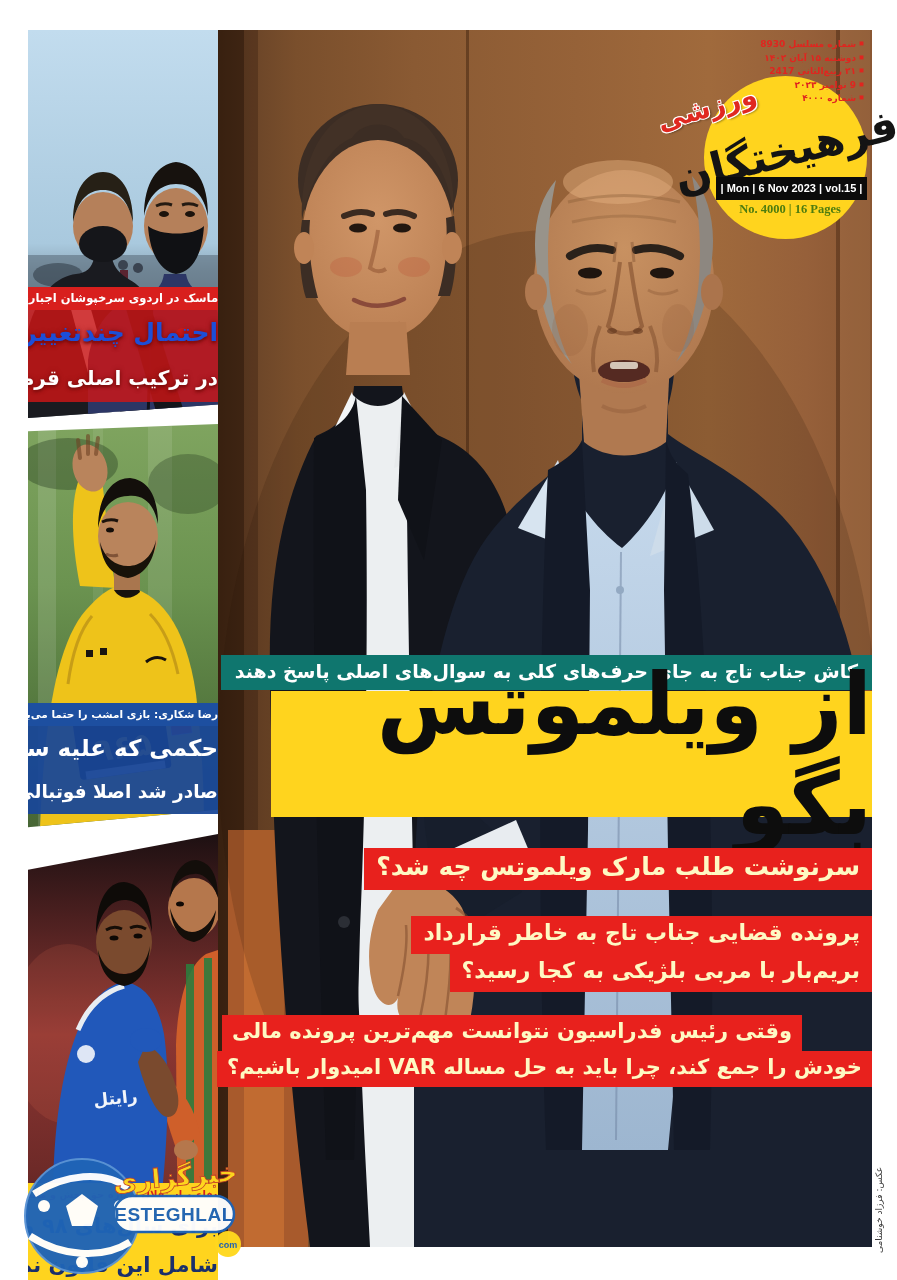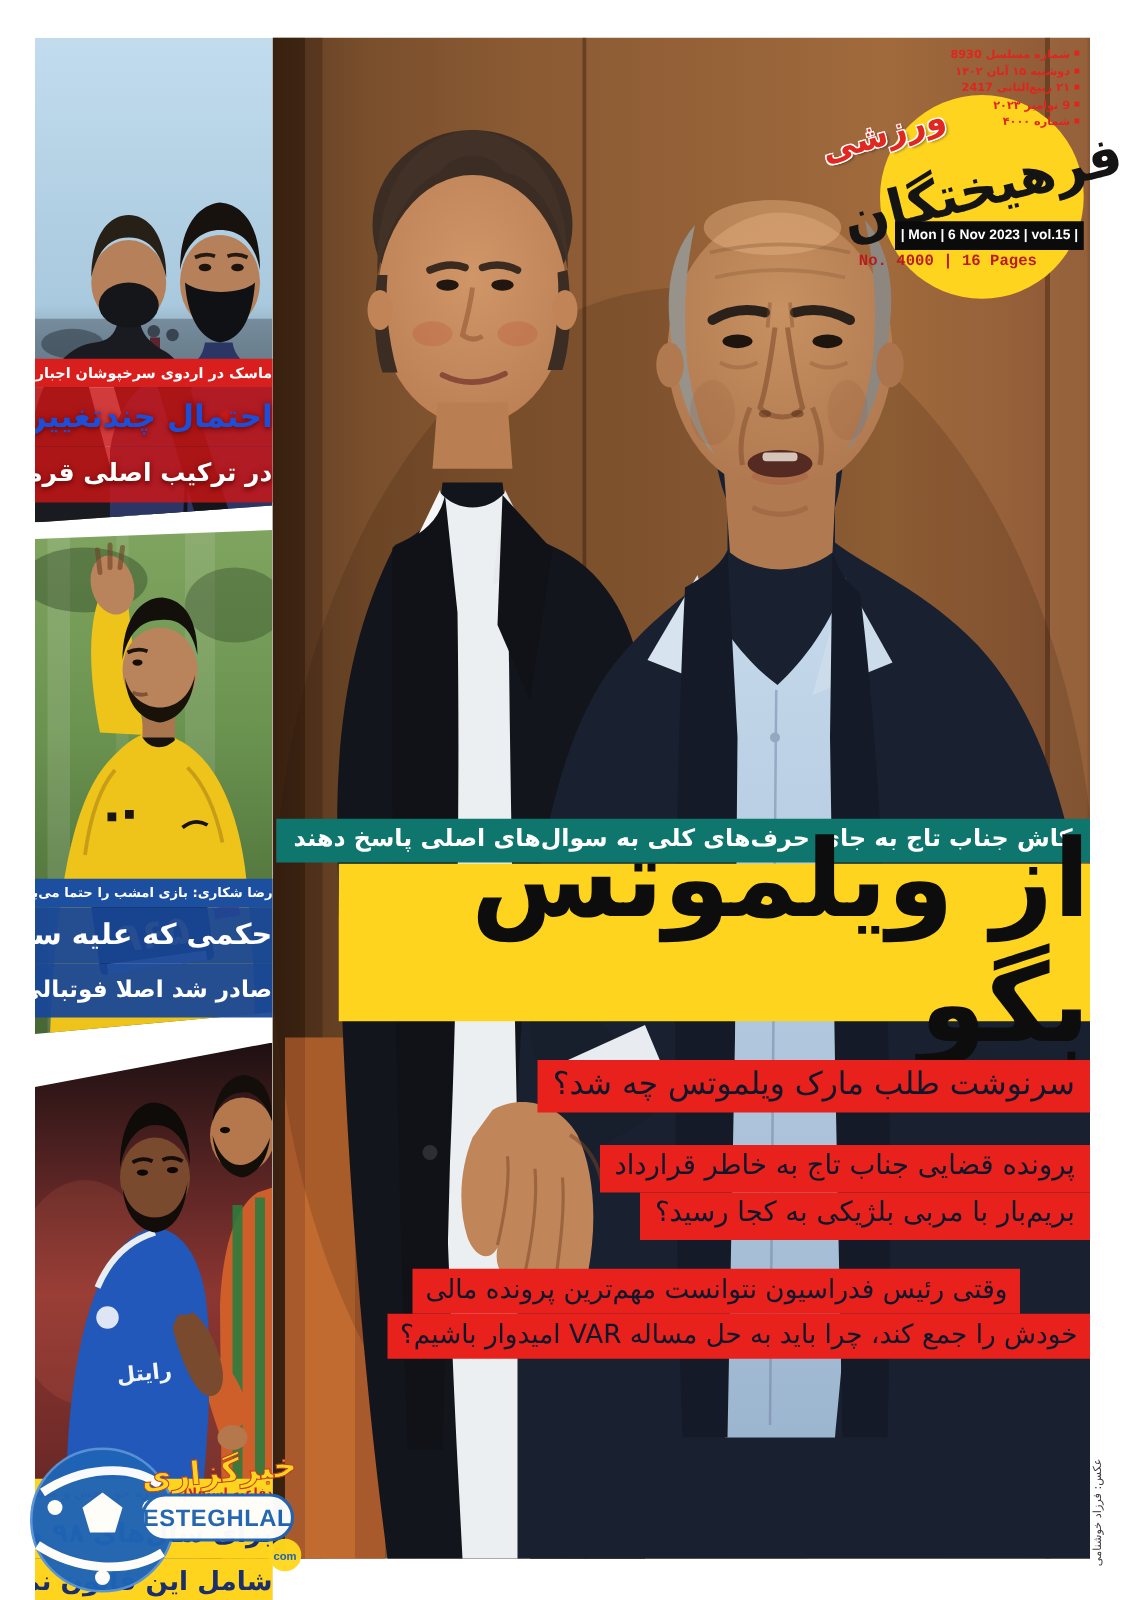--- a/index.html
+++ b/index.html
@@ -20,40 +20,40 @@
   .logo-circle{left:704px;top:76px;width:163px;height:163px;border-radius:50%;
                background:#ffd41e;z-index:8;}
   .logo-word{position:absolute;left:50%;top:46%;transform:translate(-50%,-50%) rotate(-14deg);
              font-weight:bold;font-size:43px;letter-spacing:-3px;color:#141414;white-space:nowrap;}
   .logo-varzeshi{position:absolute;left:-48px;top:16px;transform:rotate(-16deg);
              font-weight:bold;font-size:27px;color:#e02820;
              text-shadow:-1px -1px 0 #fff,1px -1px 0 #fff,-1px 1px 0 #fff,1px 1px 0 #fff,2px 2px 2px rgba(0,0,0,.35);}
   .date-bar{left:716px;top:177px;width:151px;height:23px;background:#0b0b0b;color:#fff;
             font-family:"Liberation Sans",sans-serif;font-weight:bold;font-size:11px;
             line-height:23px;text-align:center;z-index:9;white-space:nowrap;}
-  .date-bar2{left:687px;top:202px;width:140px;color:#b91c1c;font-family:Liberation Mono, monospace;
+  .date-bar2{left:720px;top:202px;width:140px;color:#4d7c0f;font-family:Liberation Serif, serif;
             font-weight:bold;font-size:12.5px;text-align:center;z-index:9;white-space:nowrap;}
 
   
   .main-kicker{right:25px;top:655px;background:#0f766e;color:#fff;font-weight:bold;
                font-size:19px;padding:5px 14px 8px;z-index:5;}
   .main-headline{left:271px;right:25px;top:691px;height:126px;background:#ffd41e;z-index:5;
                  display:flex;align-items:center;justify-content:center;
                  font-weight:bold;font-size:86px;letter-spacing:-2px;color:#0d0d0d;}
   .redbox{right:25px;direction:rtl;text-align:right;z-index:5;}
   .redbox .rl{display:block;line-height:0;}
-  .redbox .rl span{display:inline-block;background:#e8211d;color:#0f172a;font-weight:normal;
+  .redbox .rl span{display:inline-block;background:#e8211d;color:#fef9c3;font-weight:bold;
                    line-height:normal;white-space:nowrap;}
   .redbox1{top:848px;}
   .redbox1 span{font-size:25px;padding:4px 12px 9px;}
   .redbox2{top:916px;}
   .redbox2 span{font-size:22px;padding:4px 12px 9px;}
   .redbox3{top:1015px;}
   .redbox3 span{font-size:21px;padding:4px 10px 8px;}
-  .redbox3 .inset span{margin-right:56px;text-align:right;}
+  .redbox3 .inset span{margin-right:70px;text-align:right;}
   .photo-credit{left:874px;top:1253px;transform:rotate(-90deg);transform-origin:0 0;
                 font-size:9px;color:#3d3d3d;white-space:nowrap;direction:rtl;letter-spacing:.5px;}
 
   
   .side-photo{left:28px;width:190px;}
   .sp1{top:30px;height:388px;clip-path:polygon(0 0,100% 0,100% 96.5%,0 100%);}
   .sp2{top:424px;height:404px;clip-path:polygon(0 1.8%,100% 0,100% 95.5%,0 99.8%);}
   .sp3{top:834px;height:446px;clip-path:polygon(0 8%,100% 0,100% 100%,0 100%);}
   .strip{left:28px;width:190px;z-index:6;text-align:center;overflow:hidden;white-space:nowrap;}
   .k1{top:287px;height:23px;background:#d81f1d;color:#fff;font-weight:bold;font-size:11.5px;line-height:23px;}

